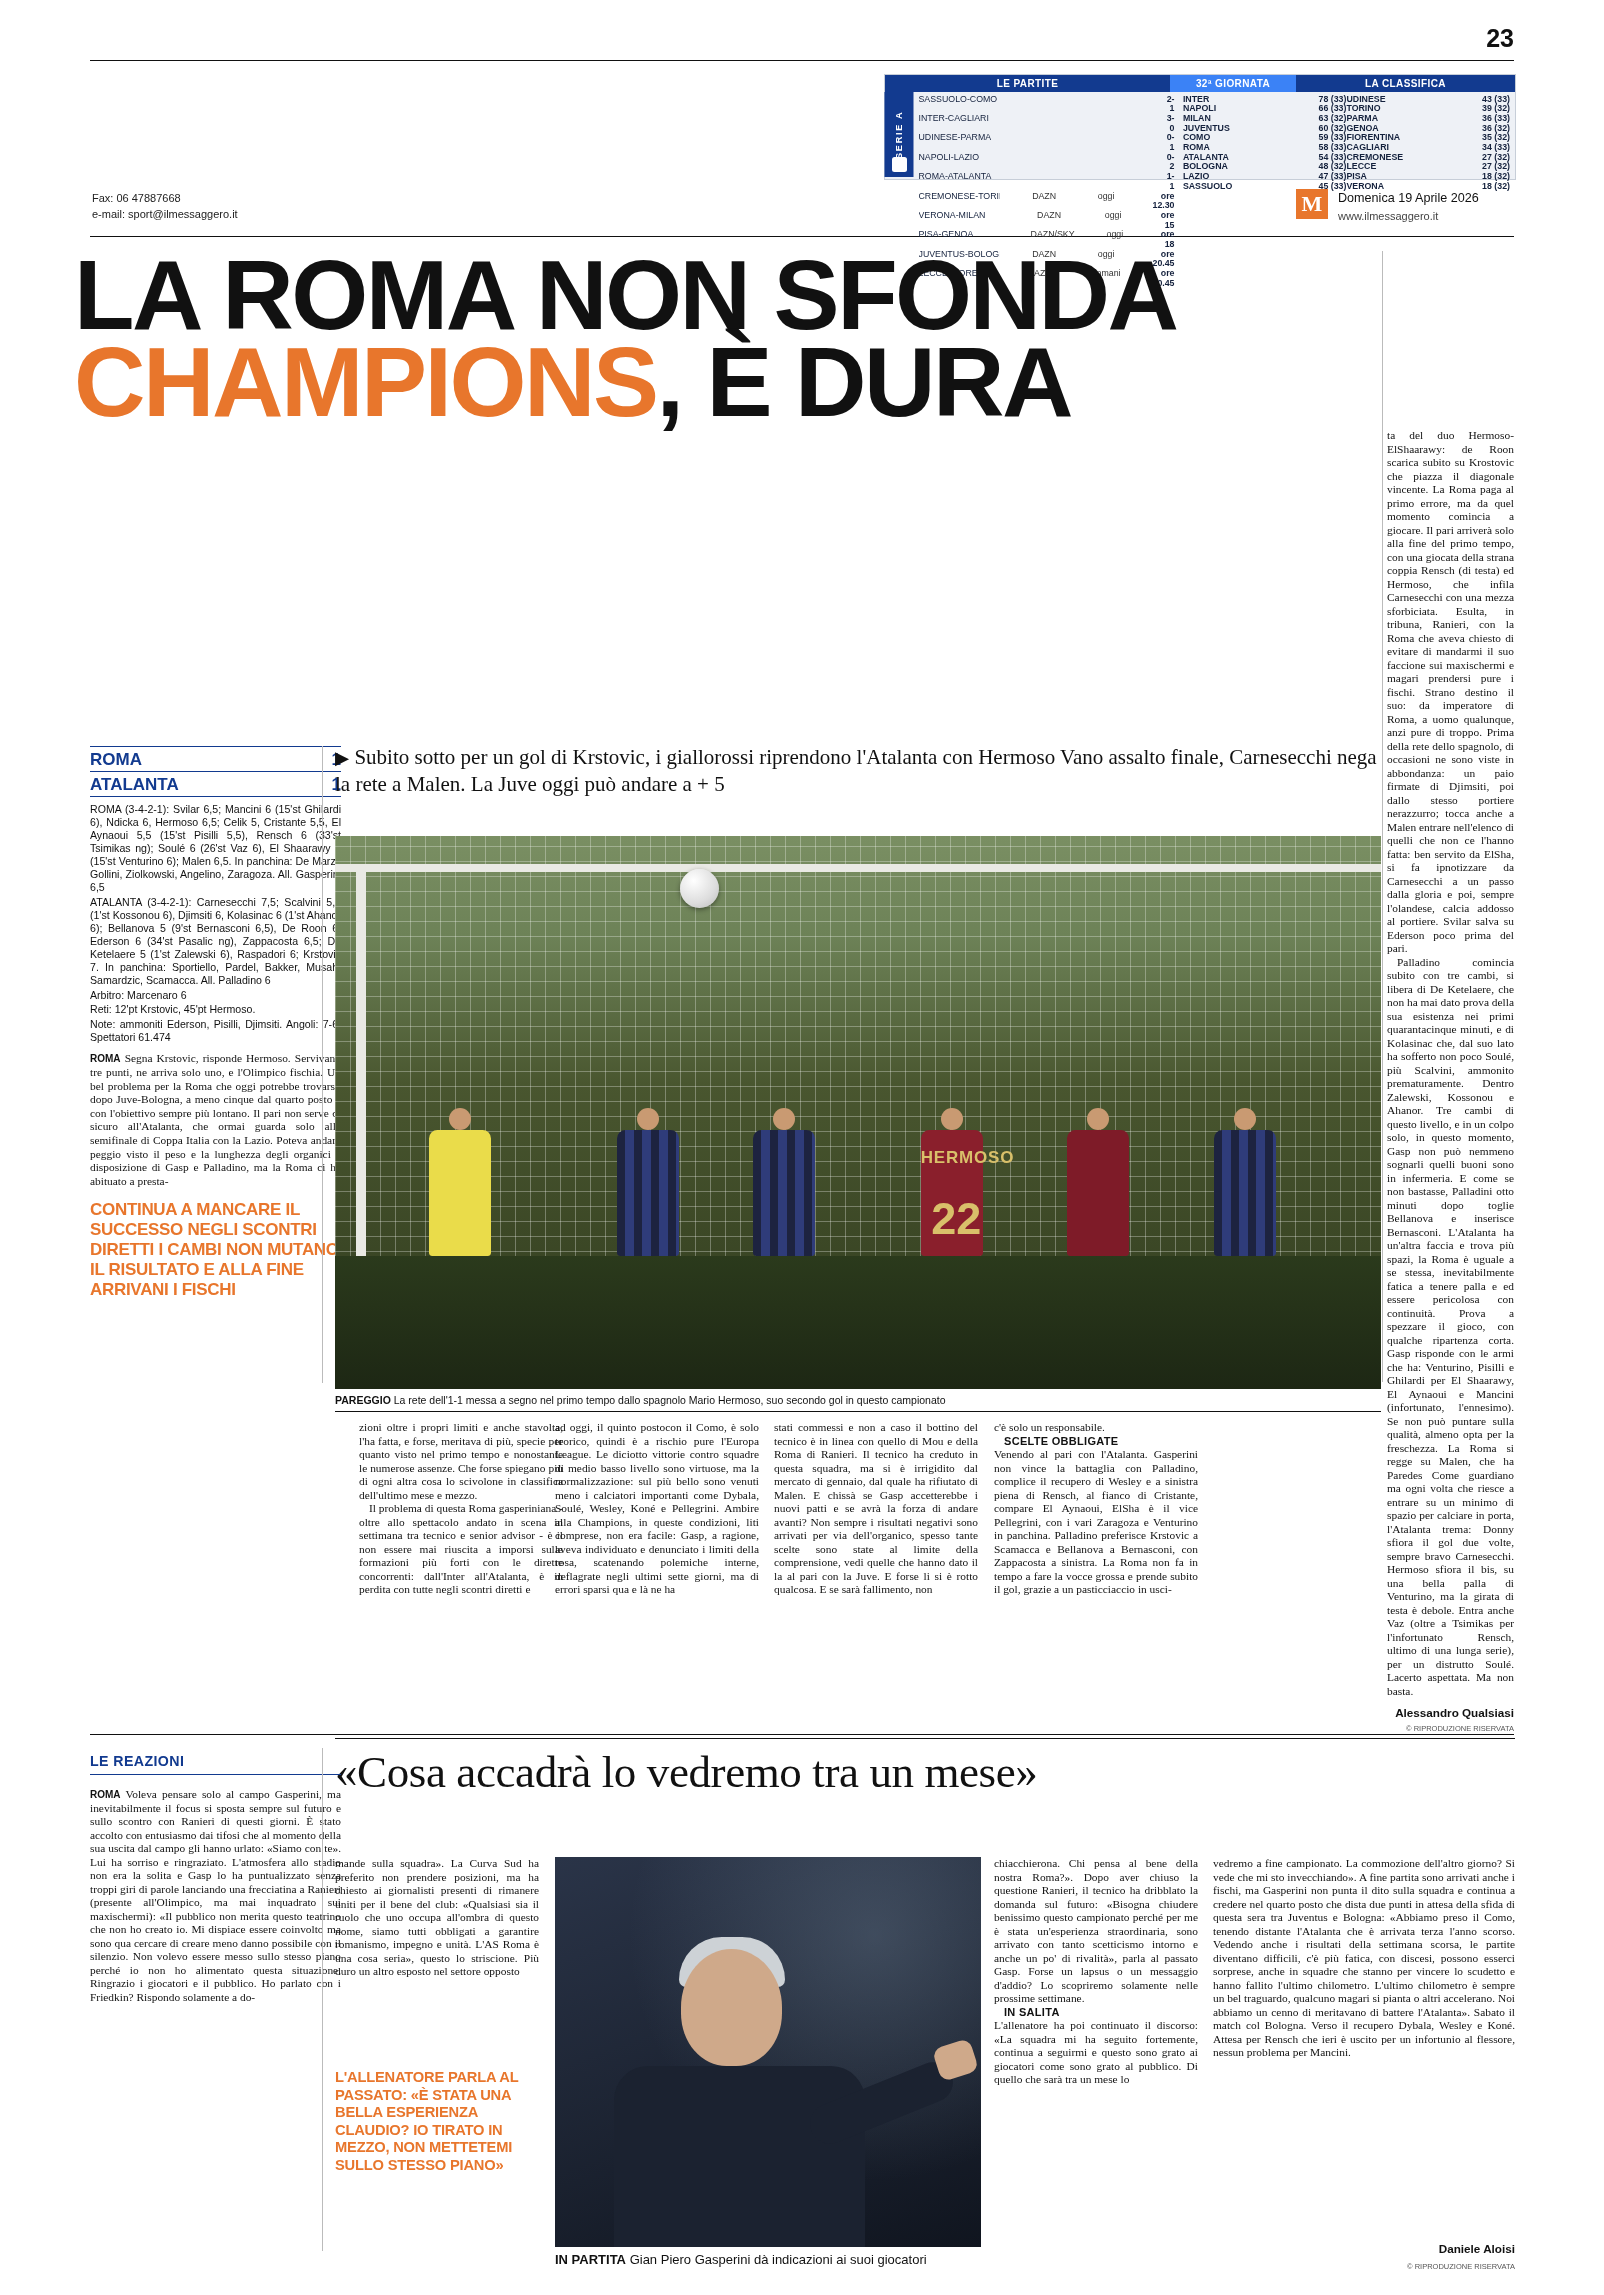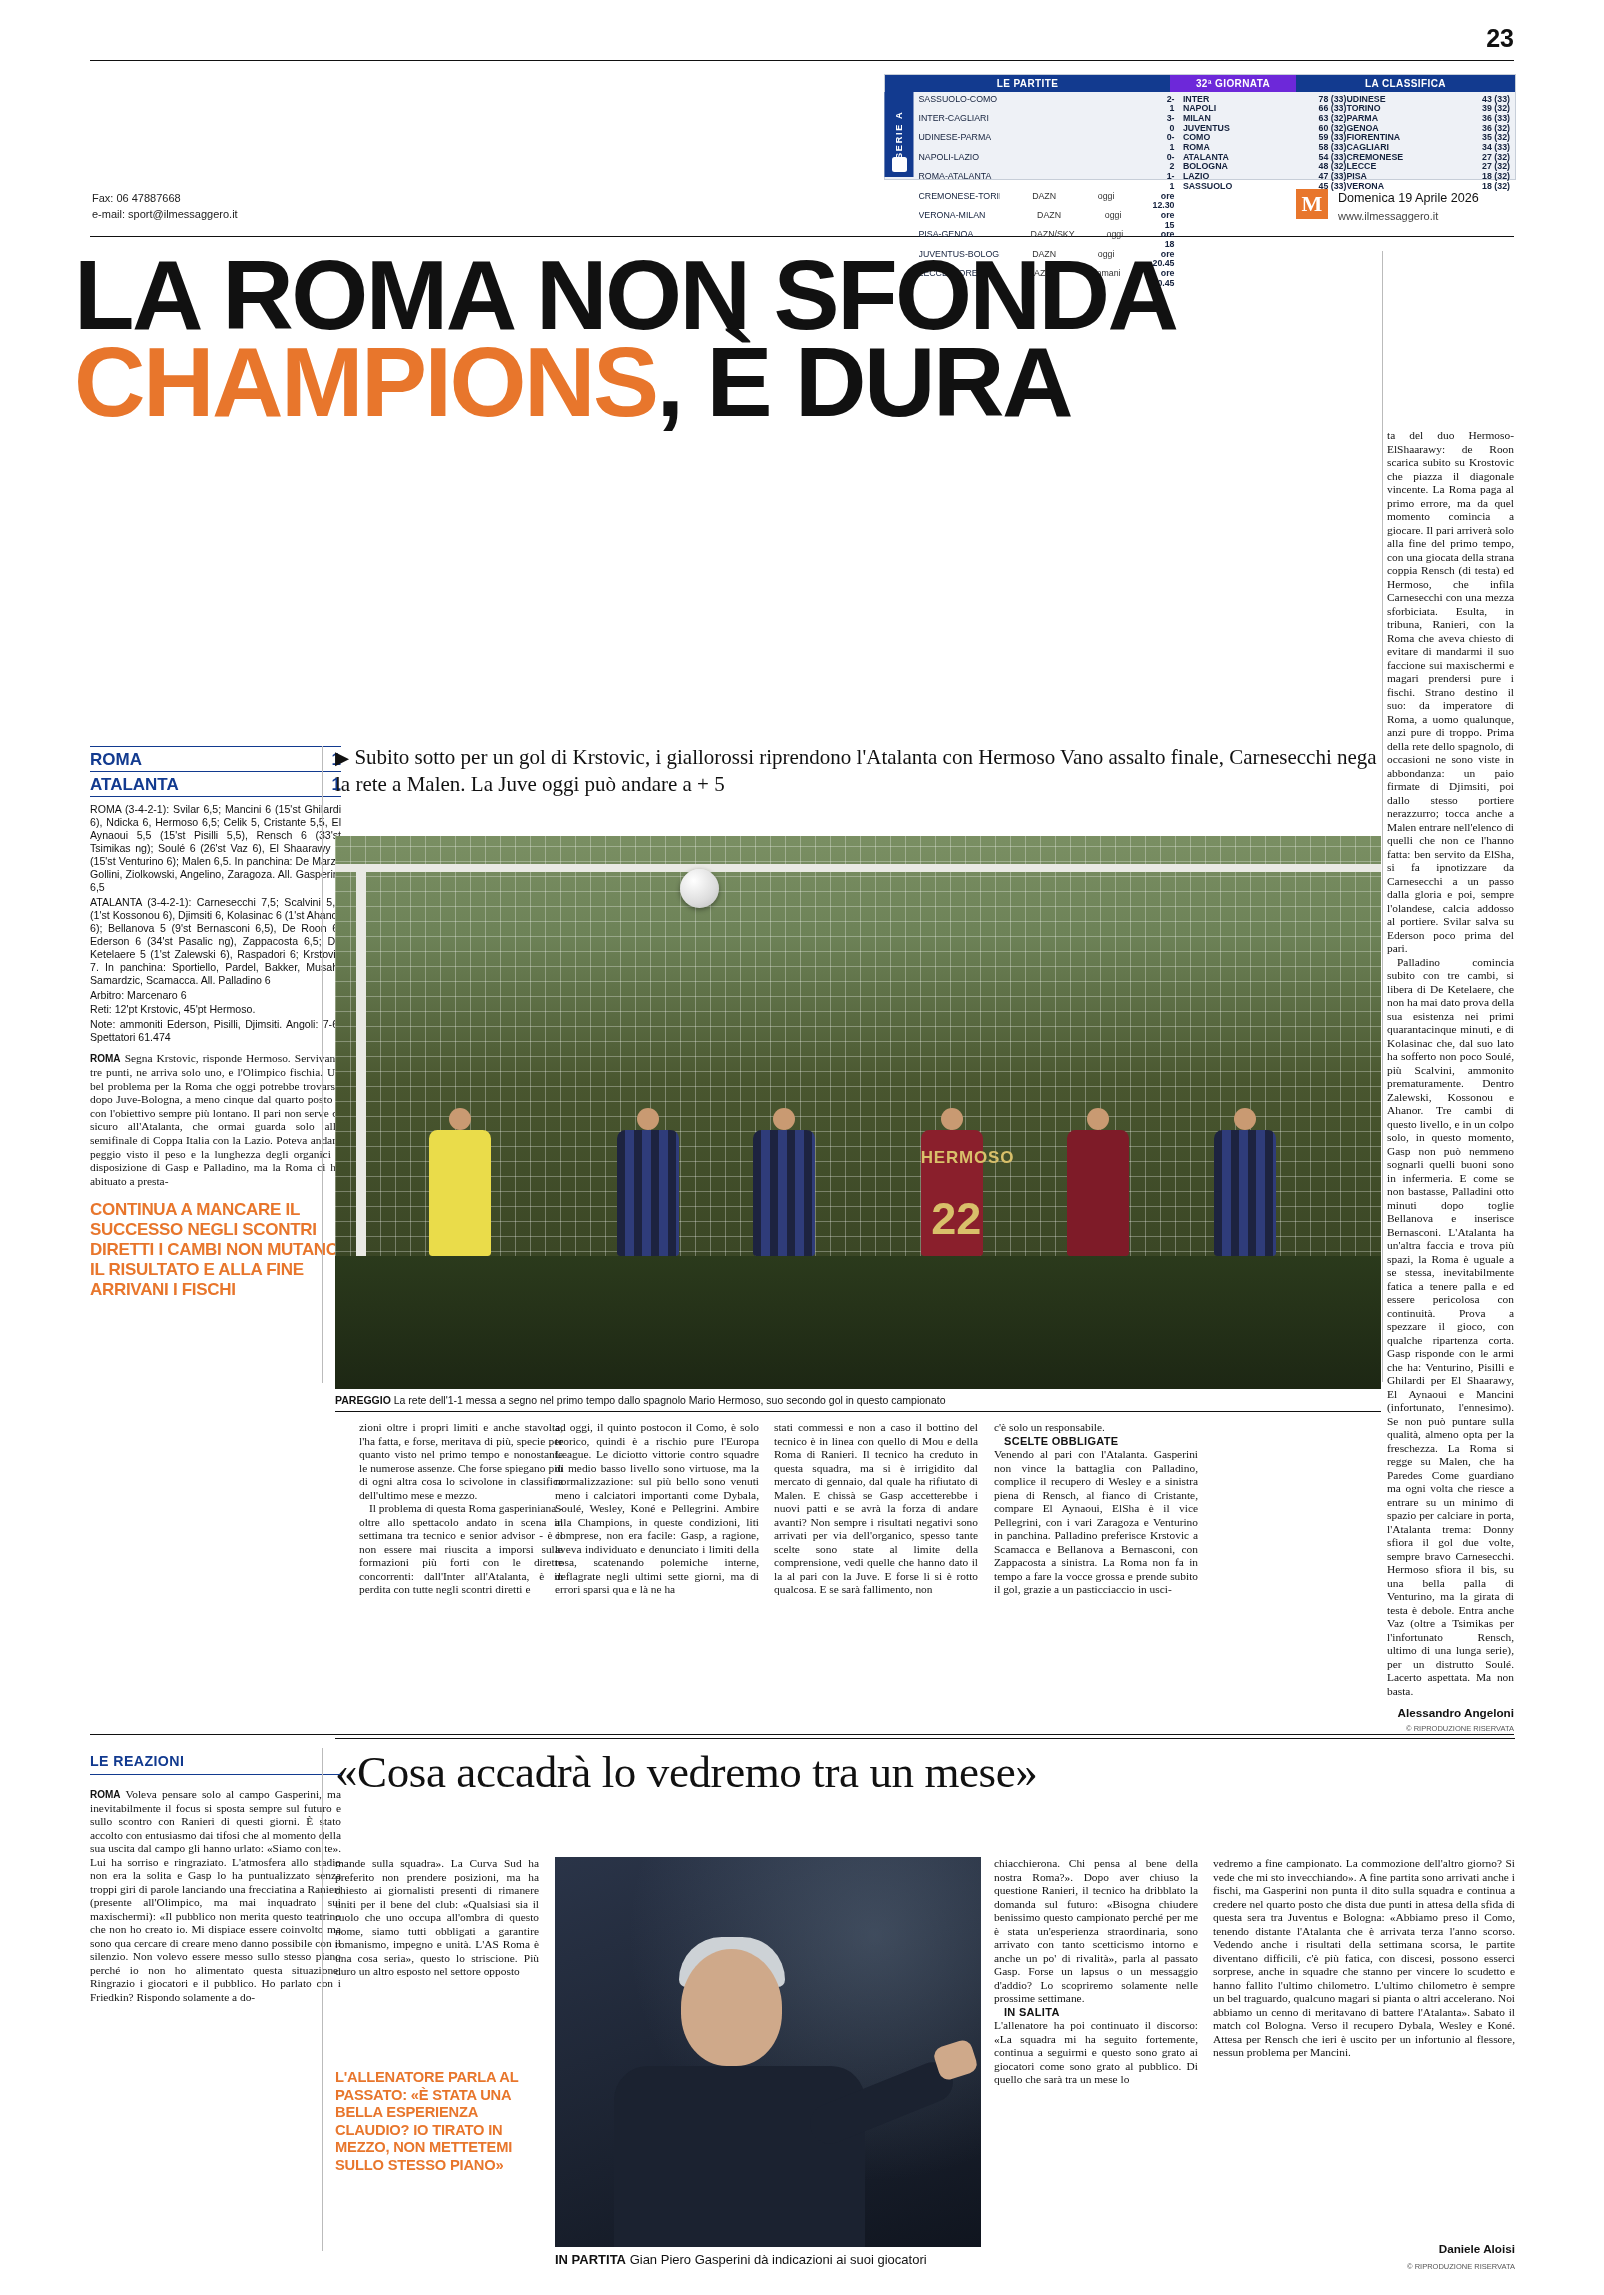--- a/index.html
+++ b/index.html
@@ -58,21 +58,21 @@
     position:absolute; left:884px; top:74px; width:630px; height:104px;
     background:#eef1f6; border:0.8px solid #c7ced8;
     font-family:"Liberation Sans", sans-serif;
   }
   .board-header { display:flex; height:17px; }
   .board-header .bh {
     color:#fff; font-size:10px; font-weight:bold; letter-spacing:0.4px;
     display:flex; align-items:center; justify-content:center;
   }
   .bh-partite { width:285px; background:#123a8f; }
-  .bh-giornata { width:126px; background:#6d28d9; }
+  .bh-giornata { width:126px; background:#3b82f6; }
   .bh-class { flex:1; background:#123a8f; }
   .board-body { display:flex; height:85px; }
   .serie-a-tab {
     width:28.5px; background:#123a8f; color:#fff;
     writing-mode:vertical-rl; transform:rotate(180deg);
     font-size:9.2px; font-weight:bold; letter-spacing:1.7px;
     display:flex; align-items:center; justify-content:center;
     position:relative;
   }
   .serie-a-badge {
@@ -608,21 +608,21 @@
   </div>
   <div class="body-col c4">
     <p class="first">c'è solo un responsabile.</p>
     <p class="subhead">SCELTE OBBLIGATE</p>
     <p class="first">Venendo al pari con l'Atalanta. Gasperini non vince la battaglia con Palladino, complice il recupero di Wesley e a sinistra piena di Rensch, al fianco di Cristante, compare El Aynaoui, ElSha è il vice Pellegrini, con i vari Zaragoza e Venturino in panchina. Palladino preferisce Krstovic a Scamacca e Bellanova a Bernasconi, con Zappacosta a sinistra. La Roma non fa in tempo a fare la vocce grossa e prende subito il gol, grazie a un pasticciaccio in usci-</p>
   </div>
 
   <div class="col-right">
     <p class="first">ta del duo Hermoso-ElShaarawy: de Roon scarica subito su Krostovic che piazza il diagonale vincente. La Roma paga al primo errore, ma da quel momento comincia a giocare. Il pari arriverà solo alla fine del primo tempo, con una giocata della strana coppia Rensch (di testa) ed Hermoso, che infila Carnesecchi con una mezza sforbiciata. Esulta, in tribuna, Ranieri, con la Roma che aveva chiesto di evitare di mandarmi il suo faccione sui maxischermi e magari prendersi pure i fischi. Strano destino il suo: da imperatore di Roma, a uomo qualunque, anzi pure di troppo. Prima della rete dello spagnolo, di occasioni ne sono viste in abbondanza: un paio firmate di Djimsiti, poi dallo stesso portiere nerazzurro; tocca anche a Malen entrare nell'elenco di quelli che non ce l'hanno fatta: ben servito da ElSha, si fa ipnotizzare da Carnesecchi a un passo dalla gloria e poi, sempre l'olandese, calcia addosso al portiere. Svilar salva su Ederson poco prima del pari.</p>
     <p>Palladino comincia subito con tre cambi, si libera di De Ketelaere, che non ha mai dato prova della sua esistenza nei primi quarantacinque minuti, e di Kolasinac che, dal suo lato ha sofferto non poco Soulé, più Scalvini, ammonito prematuramente. Dentro Zalewski, Kossonou e Ahanor. Tre cambi di questo livello, e in un colpo solo, in questo momento, Gasp non può nemmeno sognarli quelli buoni sono in infermeria. E come se non bastasse, Palladini otto minuti dopo toglie Bellanova e inserisce Bernasconi. L'Atalanta ha un'altra faccia e trova più spazi, la Roma è uguale a se stessa, inevitabilmente fatica a tenere palla e ed essere pericolosa con continuità. Prova a spezzare il gioco, con qualche ripartenza corta. Gasp risponde con le armi che ha: Venturino, Pisilli e Ghilardi per El Shaarawy, El Aynaoui e Mancini (infortunato, l'ennesimo). Se non può puntare sulla qualità, almeno opta per la freschezza. La Roma si regge su Malen, che ha Paredes Come guardiano ma ogni volta che riesce a entrare su un minimo di spazio per calciare in porta, l'Atalanta trema: Donny sfiora il gol due volte, sempre bravo Carnesecchi. Hermoso sfiora il bis, su una bella palla di Venturino, ma la girata di testa è debole. Entra anche Vaz (oltre a Tsimikas per l'infortunato Rensch, ultimo di una lunga serie), per un distrutto Soulé. Lacerto aspettata. Ma non basta.</p>
-    <div class="byline">Alessandro Angeloni</div>
+    <div class="byline">Alessandro Qualsiasi</div>
     <div class="copyline">© RIPRODUZIONE RISERVATA</div>
   </div>
 
   <div class="rule-mid"></div>
   <div class="rule-mid2"></div>
 
   <div class="head2">
     <span class="l2">«Cosa accadrà lo vedremo tra un mese»</span>
   </div>
 

